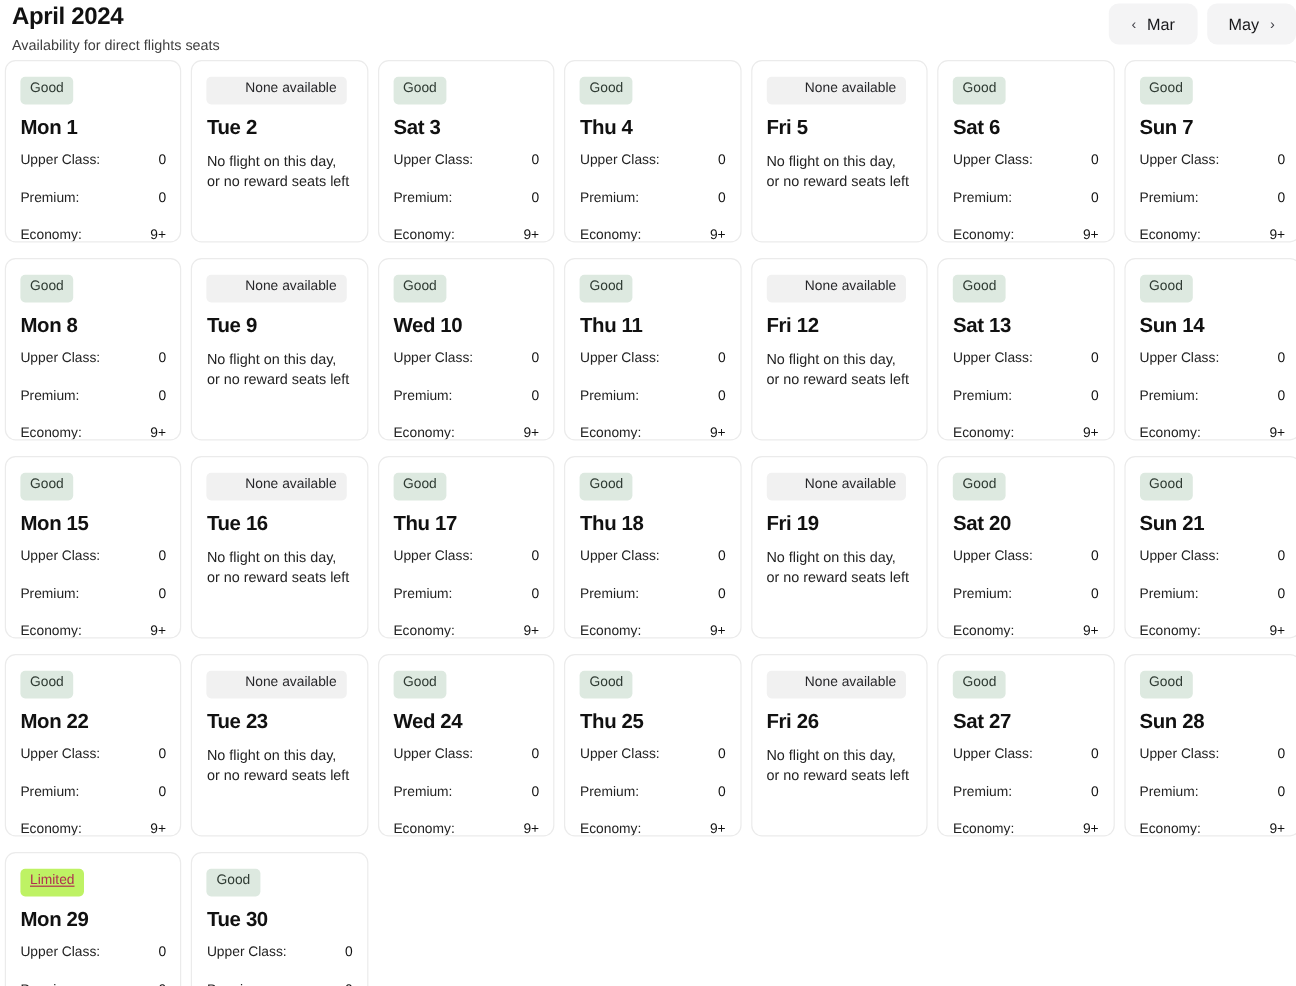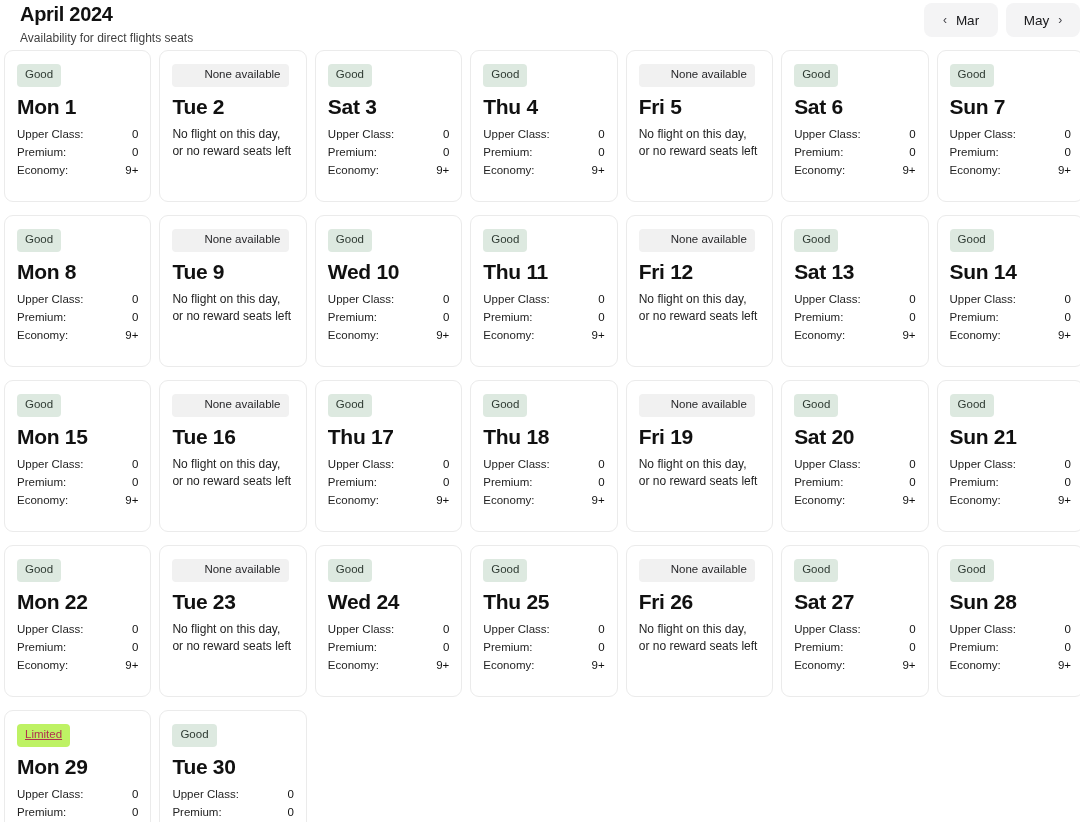--- a/index.html
+++ b/index.html
@@ -13,21 +13,21 @@
   body {
     background: #ffffff;
     font-family: "Liberation Sans", "DejaVu Sans", sans-serif;
     color: #1a1a1a;
     -webkit-font-smoothing: antialiased;
   }
 
   
   .header {
     position: relative;
-    padding: 2px 0 0 20px;
+    padding: 2px 0 0 10px;
     height: 50px;
   }
 
   .page-title {
     font-size: 20px;
     font-weight: bold;
     letter-spacing: -0.3px;
     color: #111111;
     line-height: 24px;
   }
@@ -99,34 +99,34 @@
     line-height: 1;
     padding: 5px 8px 6px 8px;
     white-space: nowrap;
   }
   .badge.good        { background: #dde9e0; color: #2f3b33; }
   .badge.limited     { background: #bef264; color: #b03050; text-decoration: underline; }
   .badge.none        { background: #f1f1f1; color: #27272a; padding-left: 32px; }
 
   
   .day-label {
-    font-size: 21px;
+    font-size: 17px;
     font-weight: bold;
     letter-spacing: -0.3px;
     color: #111111;
     margin-top: 10px;
     line-height: 20px;
   }
 
   
   .cabins {
     margin-top: 9px;
     display: flex;
     flex-direction: column;
-    gap: 1px;
+    gap: 14px;
   }
 
   .cabin-row {
     display: flex;
     justify-content: space-between;
     align-items: baseline;
     font-size: 11.5px;
     color: #232323;
     line-height: 17px;
   }

